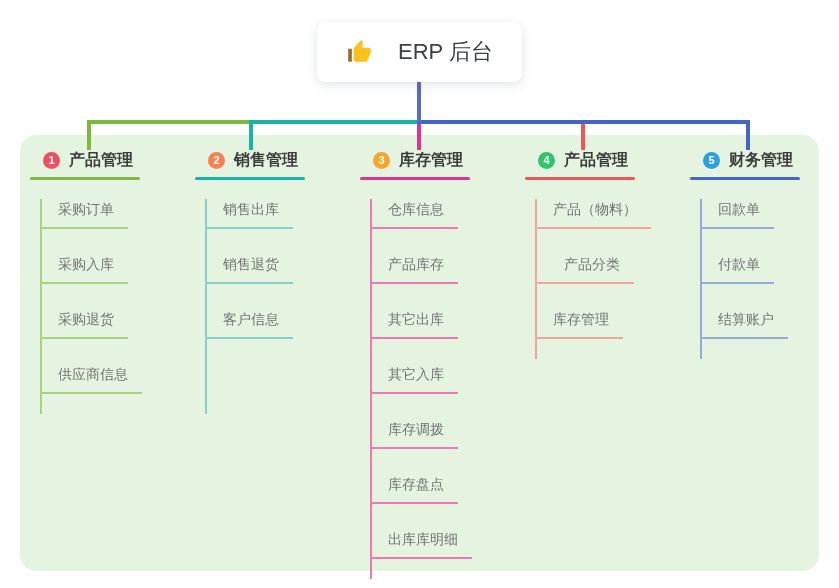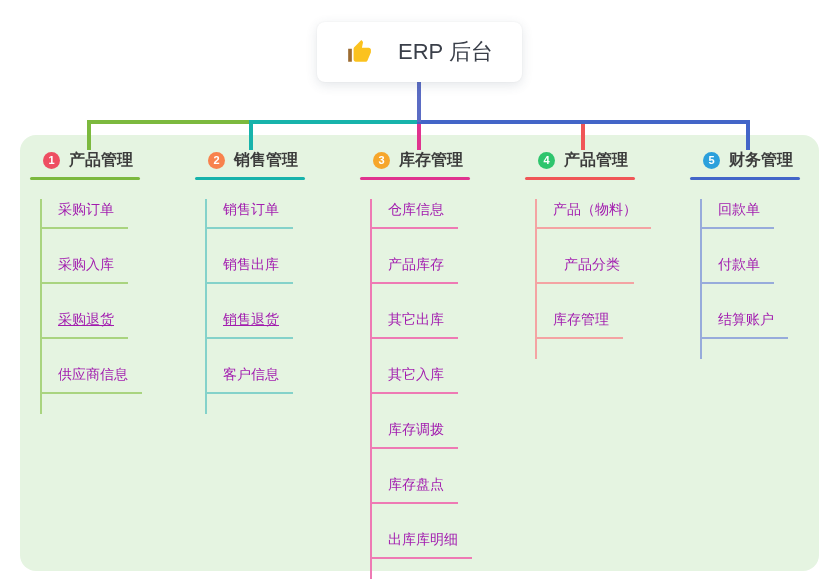--- a/index.html
+++ b/index.html
@@ -50,21 +50,21 @@
   }
   .children{ position:relative; }
   .vline{
     position:absolute; left:10px; top:0; width:2px; display:block;
   }
   .child{
     width:max-content;
     margin:0 0 25px 10px;
     padding:0 14px 8px 18px;
     border-bottom:2px solid;
-    font-size:14px; line-height:20px; color:#a21caf;
+    font-size:14px; line-height:20px; color:#737373;
     white-space:nowrap; cursor:pointer;
   }
   .children > div:first-of-type{ margin-top:19px; }
 </style>
 </head>
 <body>
 
 <div class="panel" style="background: rgb(229, 244, 225);"></div>
 
 <div class="root-card">
@@ -92,35 +92,34 @@
     <div class="branch" style="left: 30px;">
       <div class="branch-header">
         <span class="badge" style="background: rgb(238, 78, 98);">1</span>
         <span class="branch-label">产品管理</span>
       </div>
       <div class="branch-underline" style="background: rgb(124, 185, 62);"></div>
       <div class="children">
         <span class="vline" style="background: rgb(169, 212, 127); height: 215px;"></span>
         <div class="child" style="border-bottom-color: rgb(169, 212, 127);">采购订单</div>
         <div class="child" style="border-bottom-color: rgb(169, 212, 127);">采购入库</div>
-        <div class="child" style="border-bottom-color: rgb(169, 212, 127); text-decoration: underline;">采购退货</div>
+        <div class="child" style="border-bottom-color: rgb(169, 212, 127);">采购退货</div>
         <div class="child" style="border-bottom-color: rgb(169, 212, 127);">供应商信息</div>
       </div>
     </div>
     <div class="branch" style="left: 195px;">
       <div class="branch-header">
         <span class="badge" style="background: rgb(248, 130, 77);">2</span>
         <span class="branch-label">销售管理</span>
       </div>
       <div class="branch-underline" style="background: rgb(23, 179, 171);"></div>
       <div class="children">
         <span class="vline" style="background: rgb(132, 210, 202); height: 215px;"></span>
-        <div class="child" style="border-bottom-color: rgb(132, 210, 202);">销售订单</div>
         <div class="child" style="border-bottom-color: rgb(132, 210, 202);">销售出库</div>
-        <div class="child" style="border-bottom-color: rgb(132, 210, 202); text-decoration: underline;">销售退货</div>
+        <div class="child" style="border-bottom-color: rgb(132, 210, 202);">销售退货</div>
         <div class="child" style="border-bottom-color: rgb(132, 210, 202);">客户信息</div>
       </div>
     </div>
     <div class="branch" style="left: 360px;">
       <div class="branch-header">
         <span class="badge" style="background: rgb(246, 166, 43);">3</span>
         <span class="branch-label">库存管理</span>
       </div>
       <div class="branch-underline" style="background: rgb(224, 51, 143);"></div>
       <div class="children">

